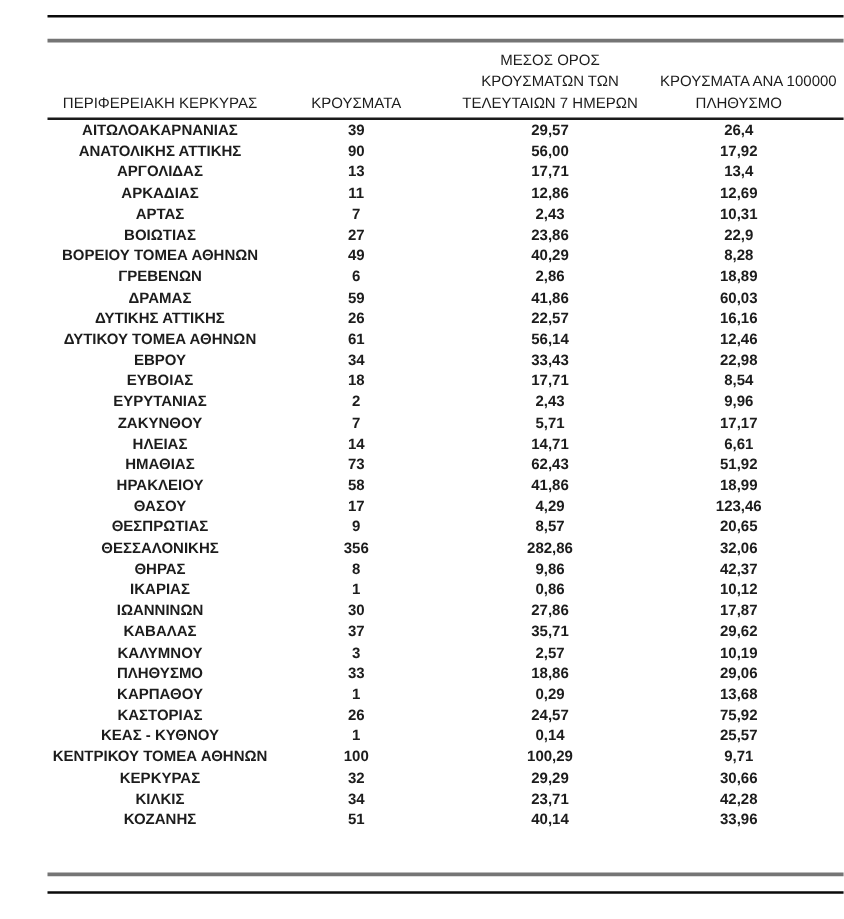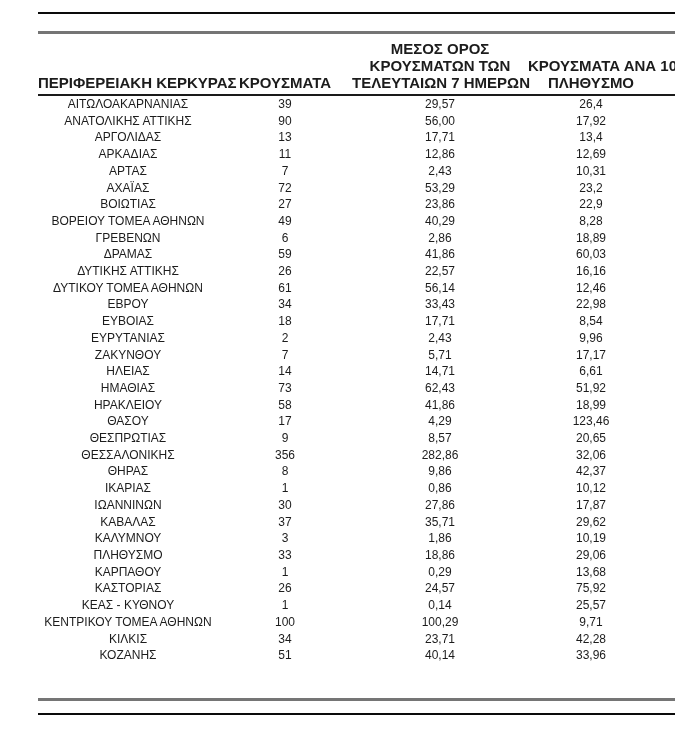--- a/index.html
+++ b/index.html
@@ -38,32 +38,32 @@
     table-layout: fixed;
   }
   col.w1 { width: 180px; }
   col.w2 { width: 134px; }
   col.w3 { width: 176px; }
   col.w4 { width: 126px; }
 
   thead tr { height: 60px; }
   thead th {
     vertical-align: bottom;
-    font-weight: bold;
-    font-size: 15px;
+    font-weight: normal;
+    font-size: 12px;
     padding: 0 0 5px 0;
     text-align: center;
     white-space: nowrap;
     overflow: visible;
   }
   thead th .hline {
     display: block;
     line-height: 17px;
   }
-  tbody tr { height: 16.7px; }
+  tbody tr { height: 16.7px; font-weight: bold; }
   tbody td {
     padding: 0;
     font-size: 12px;
     line-height: 16.7px;
     text-align: center;
     white-space: nowrap;
     overflow: visible;
   }
 </style>
 </head>
@@ -126,26 +126,20 @@
         <td>12,86</td>
         <td>12,69</td>
       </tr>
       <tr>
         <td>ΑΡΤΑΣ</td>
         <td>7</td>
         <td>2,43</td>
         <td>10,31</td>
       </tr>
       <tr>
-        <td>ΑΧΑΪΑΣ</td>
-        <td>72</td>
-        <td>53,29</td>
-        <td>23,2</td>
-      </tr>
-      <tr>
         <td>ΒΟΙΩΤΙΑΣ</td>
         <td>27</td>
         <td>23,86</td>
         <td>22,9</td>
       </tr>
       <tr>
         <td>ΒΟΡΕΙΟΥ ΤΟΜΕΑ ΑΘΗΝΩΝ</td>
         <td>49</td>
         <td>40,29</td>
         <td>8,28</td>
@@ -254,21 +248,21 @@
       </tr>
       <tr>
         <td>ΚΑΒΑΛΑΣ</td>
         <td>37</td>
         <td>35,71</td>
         <td>29,62</td>
       </tr>
       <tr>
         <td>ΚΑΛΥΜΝΟΥ</td>
         <td>3</td>
-        <td>1,86</td>
+        <td>2,57</td>
         <td>10,19</td>
       </tr>
       <tr>
         <td>ΠΛΗΘΥΣΜΟ</td>
         <td>33</td>
         <td>18,86</td>
         <td>29,06</td>
       </tr>
       <tr>
         <td>ΚΑΡΠΑΘΟΥ</td>
@@ -288,20 +282,26 @@
         <td>0,14</td>
         <td>25,57</td>
       </tr>
       <tr>
         <td>ΚΕΝΤΡΙΚΟΥ ΤΟΜΕΑ ΑΘΗΝΩΝ</td>
         <td>100</td>
         <td>100,29</td>
         <td>9,71</td>
       </tr>
       <tr>
+        <td>ΚΕΡΚΥΡΑΣ</td>
+        <td>32</td>
+        <td>29,29</td>
+        <td>30,66</td>
+      </tr>
+      <tr>
         <td>ΚΙΛΚΙΣ</td>
         <td>34</td>
         <td>23,71</td>
         <td>42,28</td>
       </tr>
       <tr>
         <td>ΚΟΖΑΝΗΣ</td>
         <td>51</td>
         <td>40,14</td>
         <td>33,96</td>

